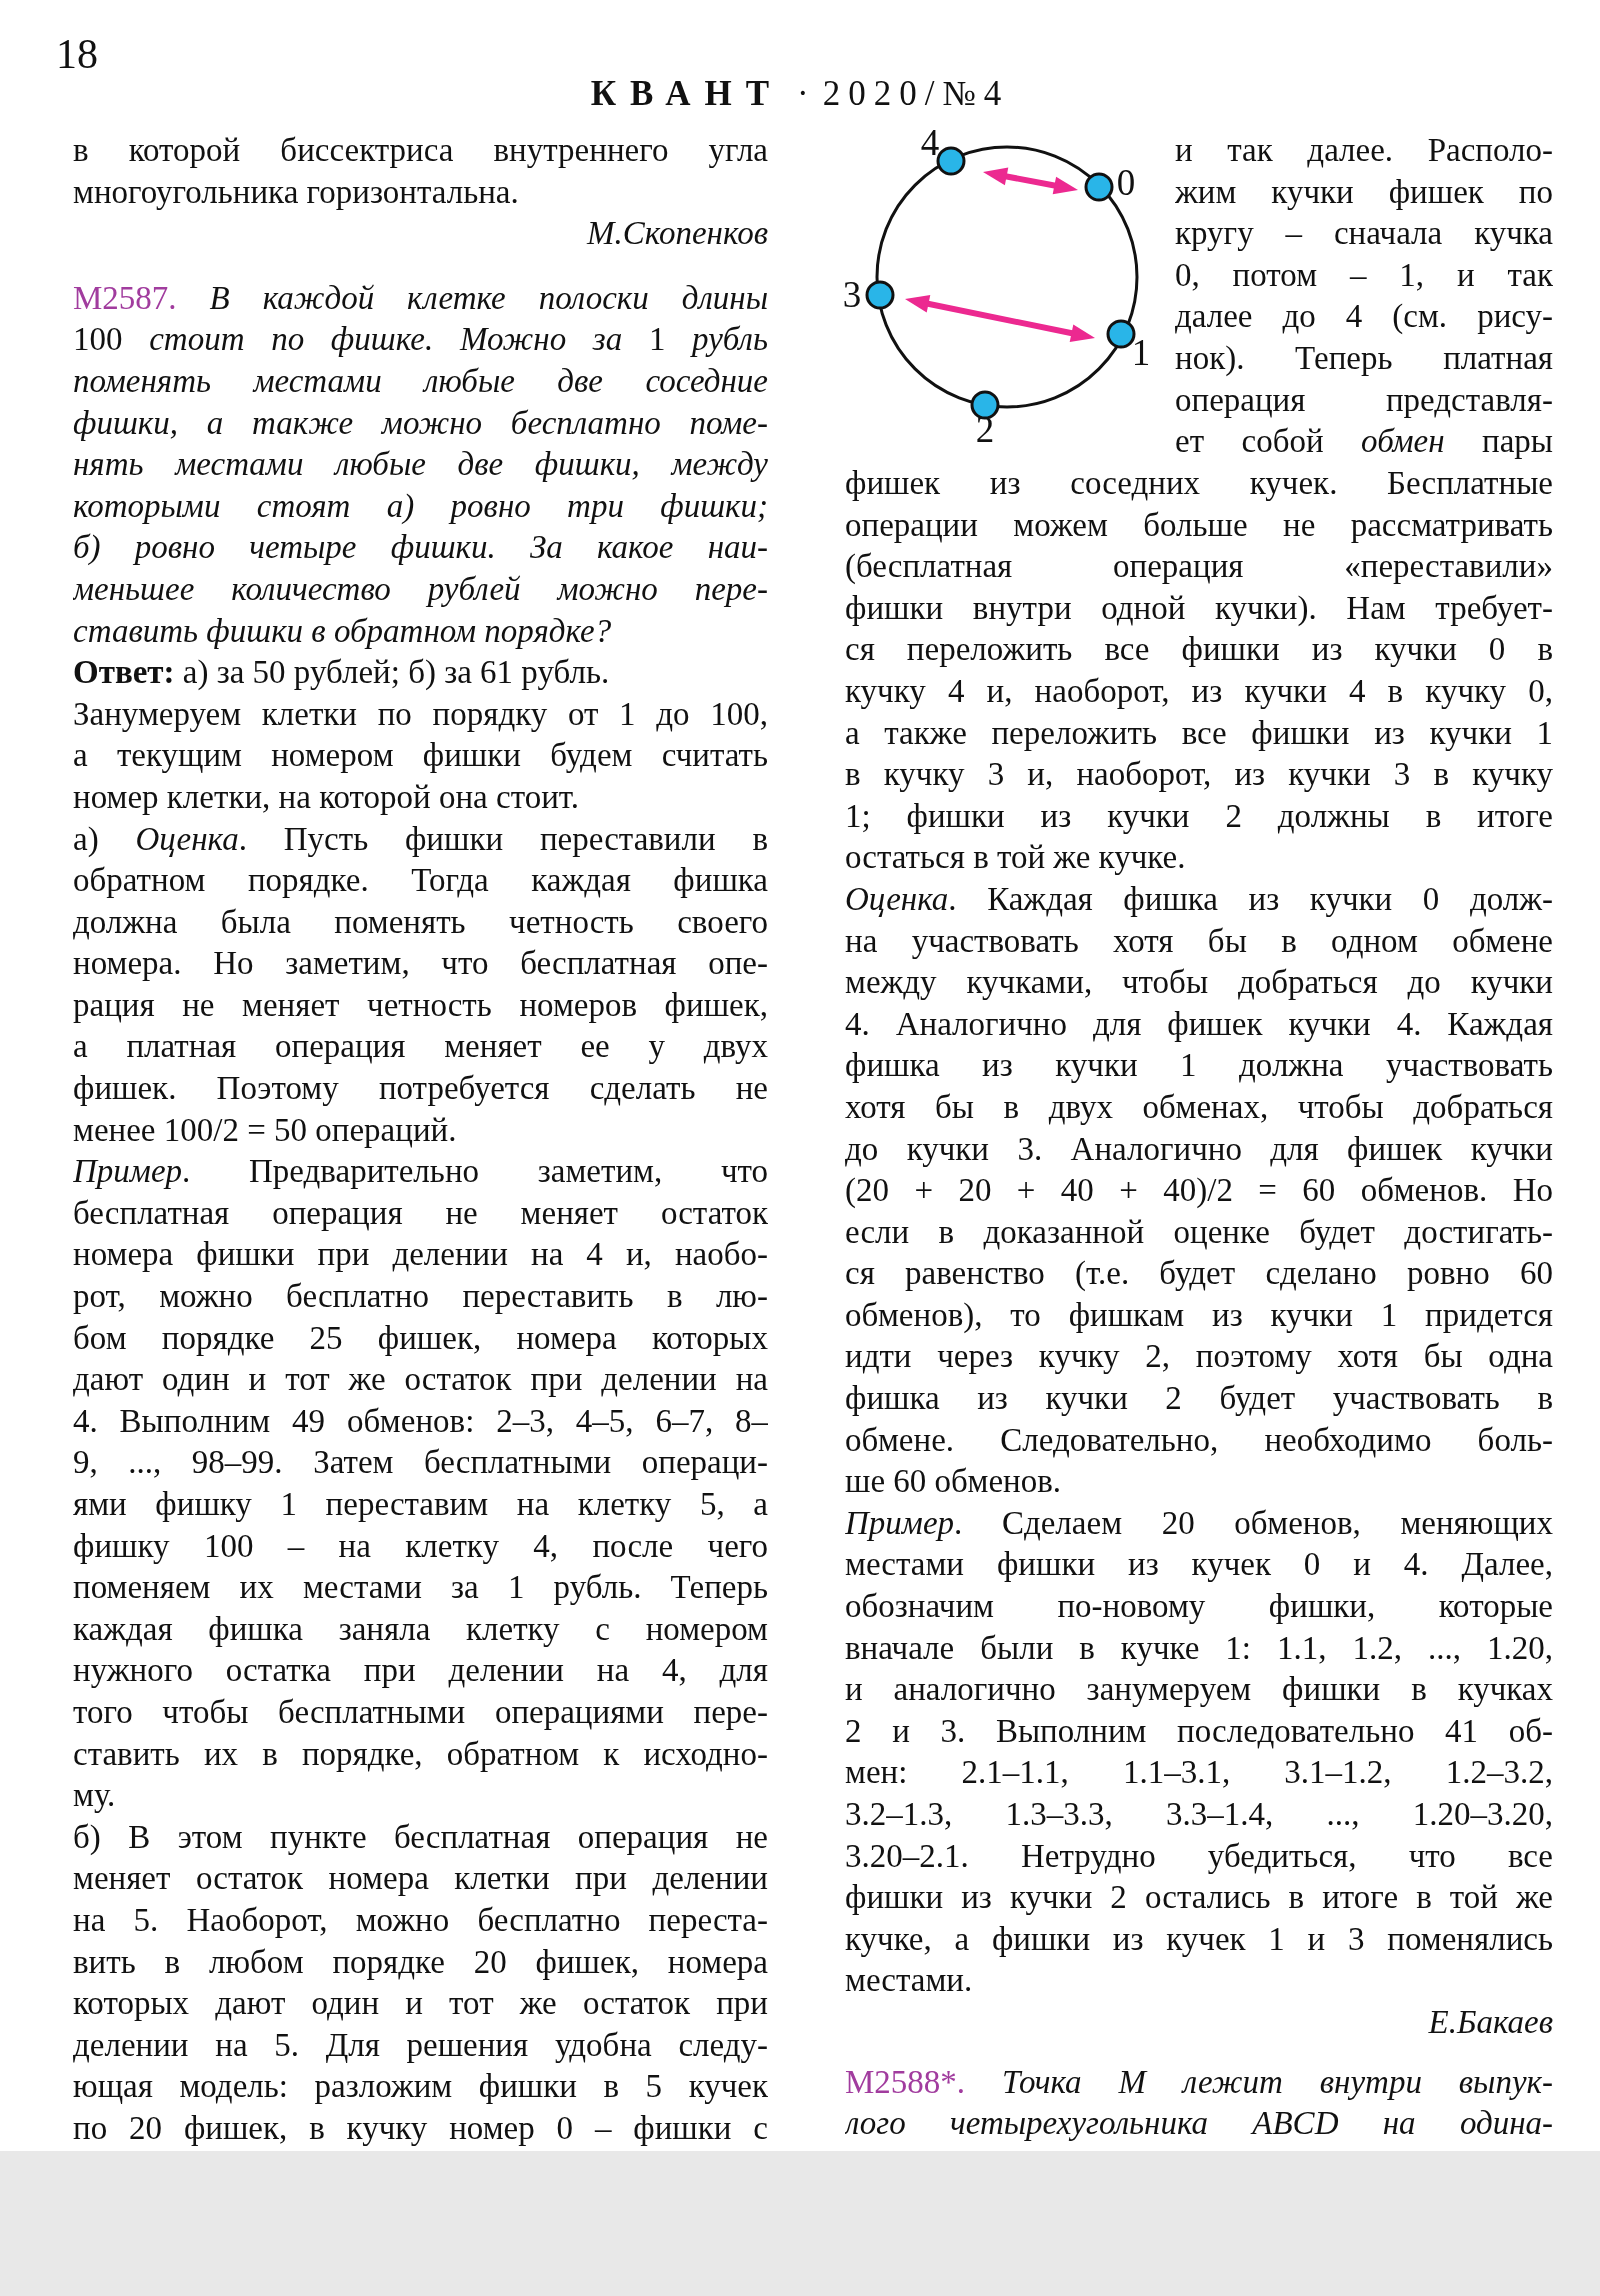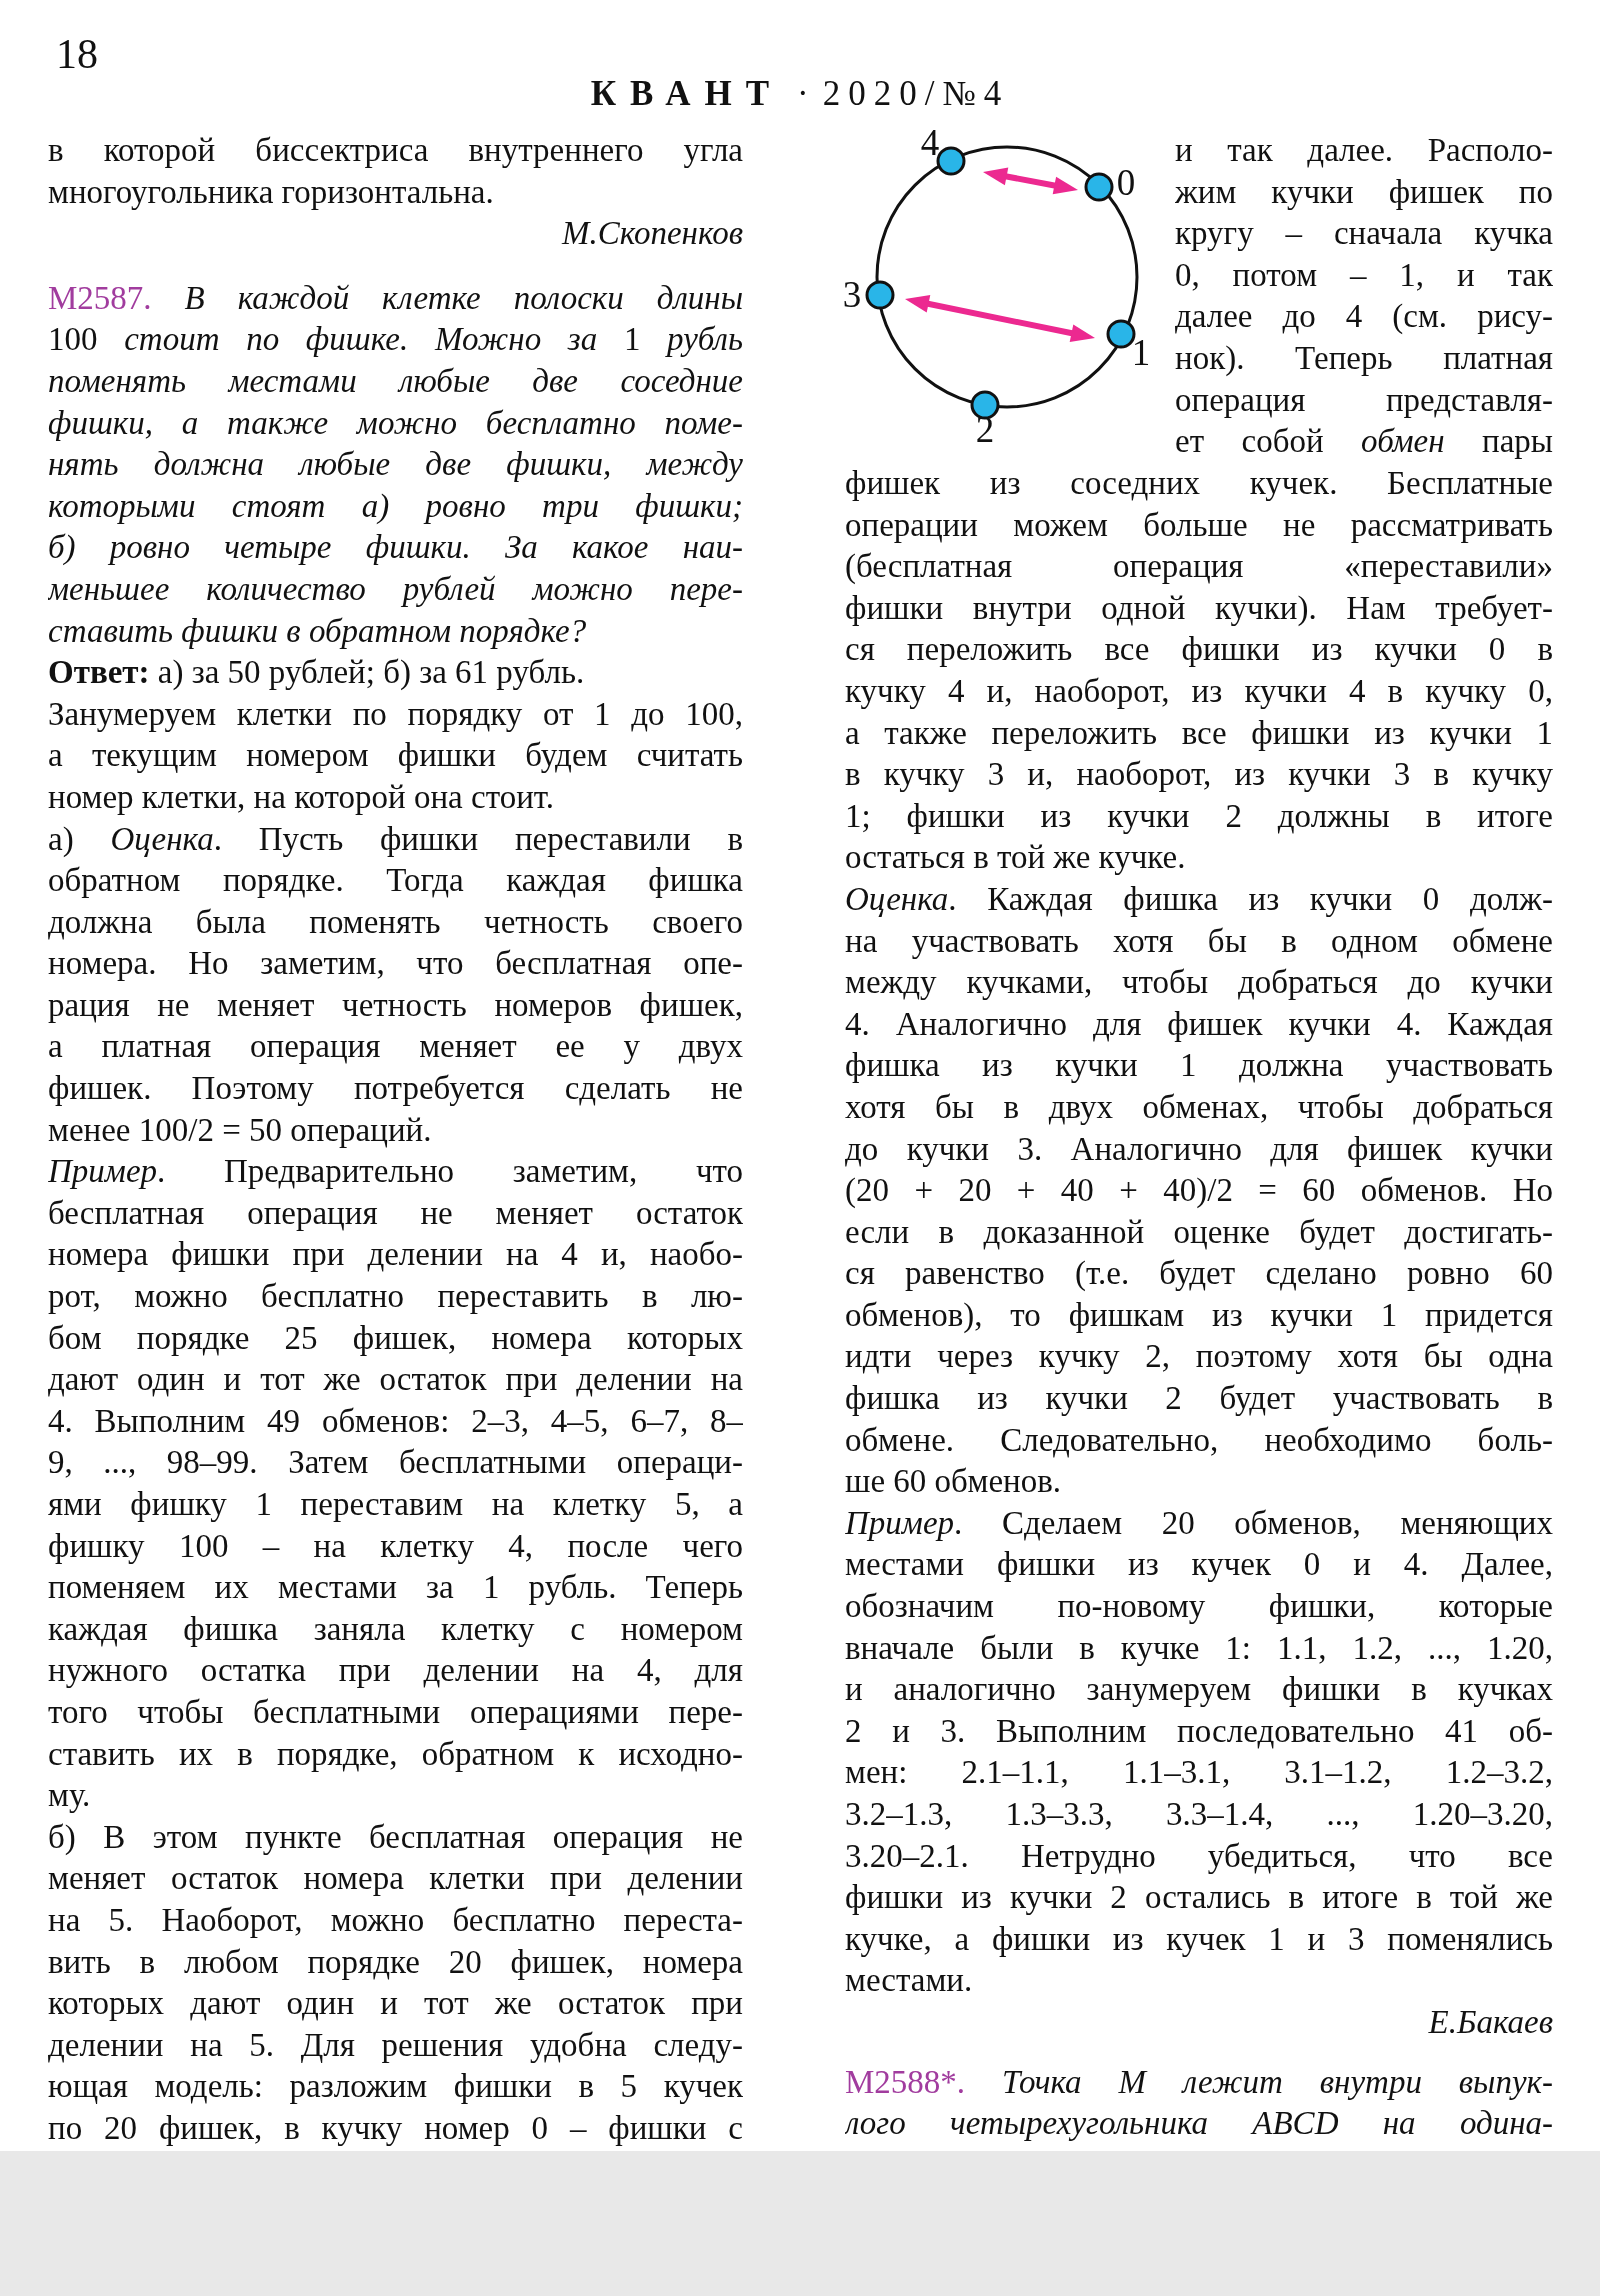--- a/index.html
+++ b/index.html
@@ -6,21 +6,21 @@
   .page{position:relative;width:1600px;height:2151px;background:#fff;
         font-family:"Liberation Serif", serif;color:#111;overflow:hidden;}
   
   .pagenum{position:absolute;left:56px;top:30px;font-size:42px;}
   .jline{position:absolute;top:38px;left:0;width:100%;text-align:center;font-size:35px;margin-top:36px;}
   .jtitle{font-weight:bold;letter-spacing:14px;}
   .jsep{margin:0 14px;}
   .jissue{letter-spacing:8px;}
   
   .col{position:absolute;font-size:33px;}
-  .col-left{left:48px;top:130px;width:695px;}
+  .col-left{left:73px;top:130px;width:695px;}
   .col-right{left:845px;top:0;width:708px;height:2296px;}
   .narrow-block{position:absolute;left:330px;top:130px;width:378px;}
   .main-block{position:absolute;left:0;top:463px;width:708px;}
   
   .tl{height:41.6px;line-height:41.6px;overflow:hidden;}
   .tl.j{text-align:justify;text-align-last:justify;}
   .tl.l{text-align:left;}
   .tl.r{text-align:right;}
   .i{font-style:italic;margin-top:16px;}
   .b{font-weight:bold;}
@@ -43,21 +43,21 @@
   </div>
 
   <div class="col col-left">
       <div class="tl j"><span>в которой биссектриса внутреннего угла</span></div>
       <div class="tl l"><span>многоугольника горизонтальна.</span></div>
       <div class="tl r"><span class="i">М.Скопенков</span></div>
       <div class="tl j" style="margin-top: 23px;"><span class="m">М2587.</span><span class="i"> В каждой клетке полоски длины</span></div>
       <div class="tl j"><span>100</span><span class="i"> стоит по фишке. Можно за </span><span>1</span><span class="i"> рубль</span></div>
       <div class="tl j"><span class="i">поменять местами любые две соседние</span></div>
       <div class="tl j"><span class="i">фишки, а также можно бесплатно поме-</span></div>
-      <div class="tl j"><span class="i">нять должна любые две фишки, между</span></div>
+      <div class="tl j"><span class="i">нять местами любые две фишки, между</span></div>
       <div class="tl j"><span class="i">которыми стоят а) ровно три фишки;</span></div>
       <div class="tl j"><span class="i">б) ровно четыре фишки. За какое наи-</span></div>
       <div class="tl j"><span class="i">меньшее количество рублей можно пере-</span></div>
       <div class="tl l"><span class="i">ставить фишки в обратном порядке?</span></div>
       <div class="tl l" style="margin-top: 0;"><span class="b">Ответ:</span><span> а) за 50 рублей; б) за 61 рубль.</span></div>
       <div class="tl j"><span>Занумеруем клетки по порядку от 1 до 100,</span></div>
       <div class="tl j"><span>а текущим номером фишки будем считать</span></div>
       <div class="tl l"><span>номер клетки, на которой она стоит.</span></div>
       <div class="tl j"><span>а) </span><span class="i">Оценка</span><span>. Пусть фишки переставили в</span></div>
       <div class="tl j"><span>обратном порядке. Тогда каждая фишка</span></div>

